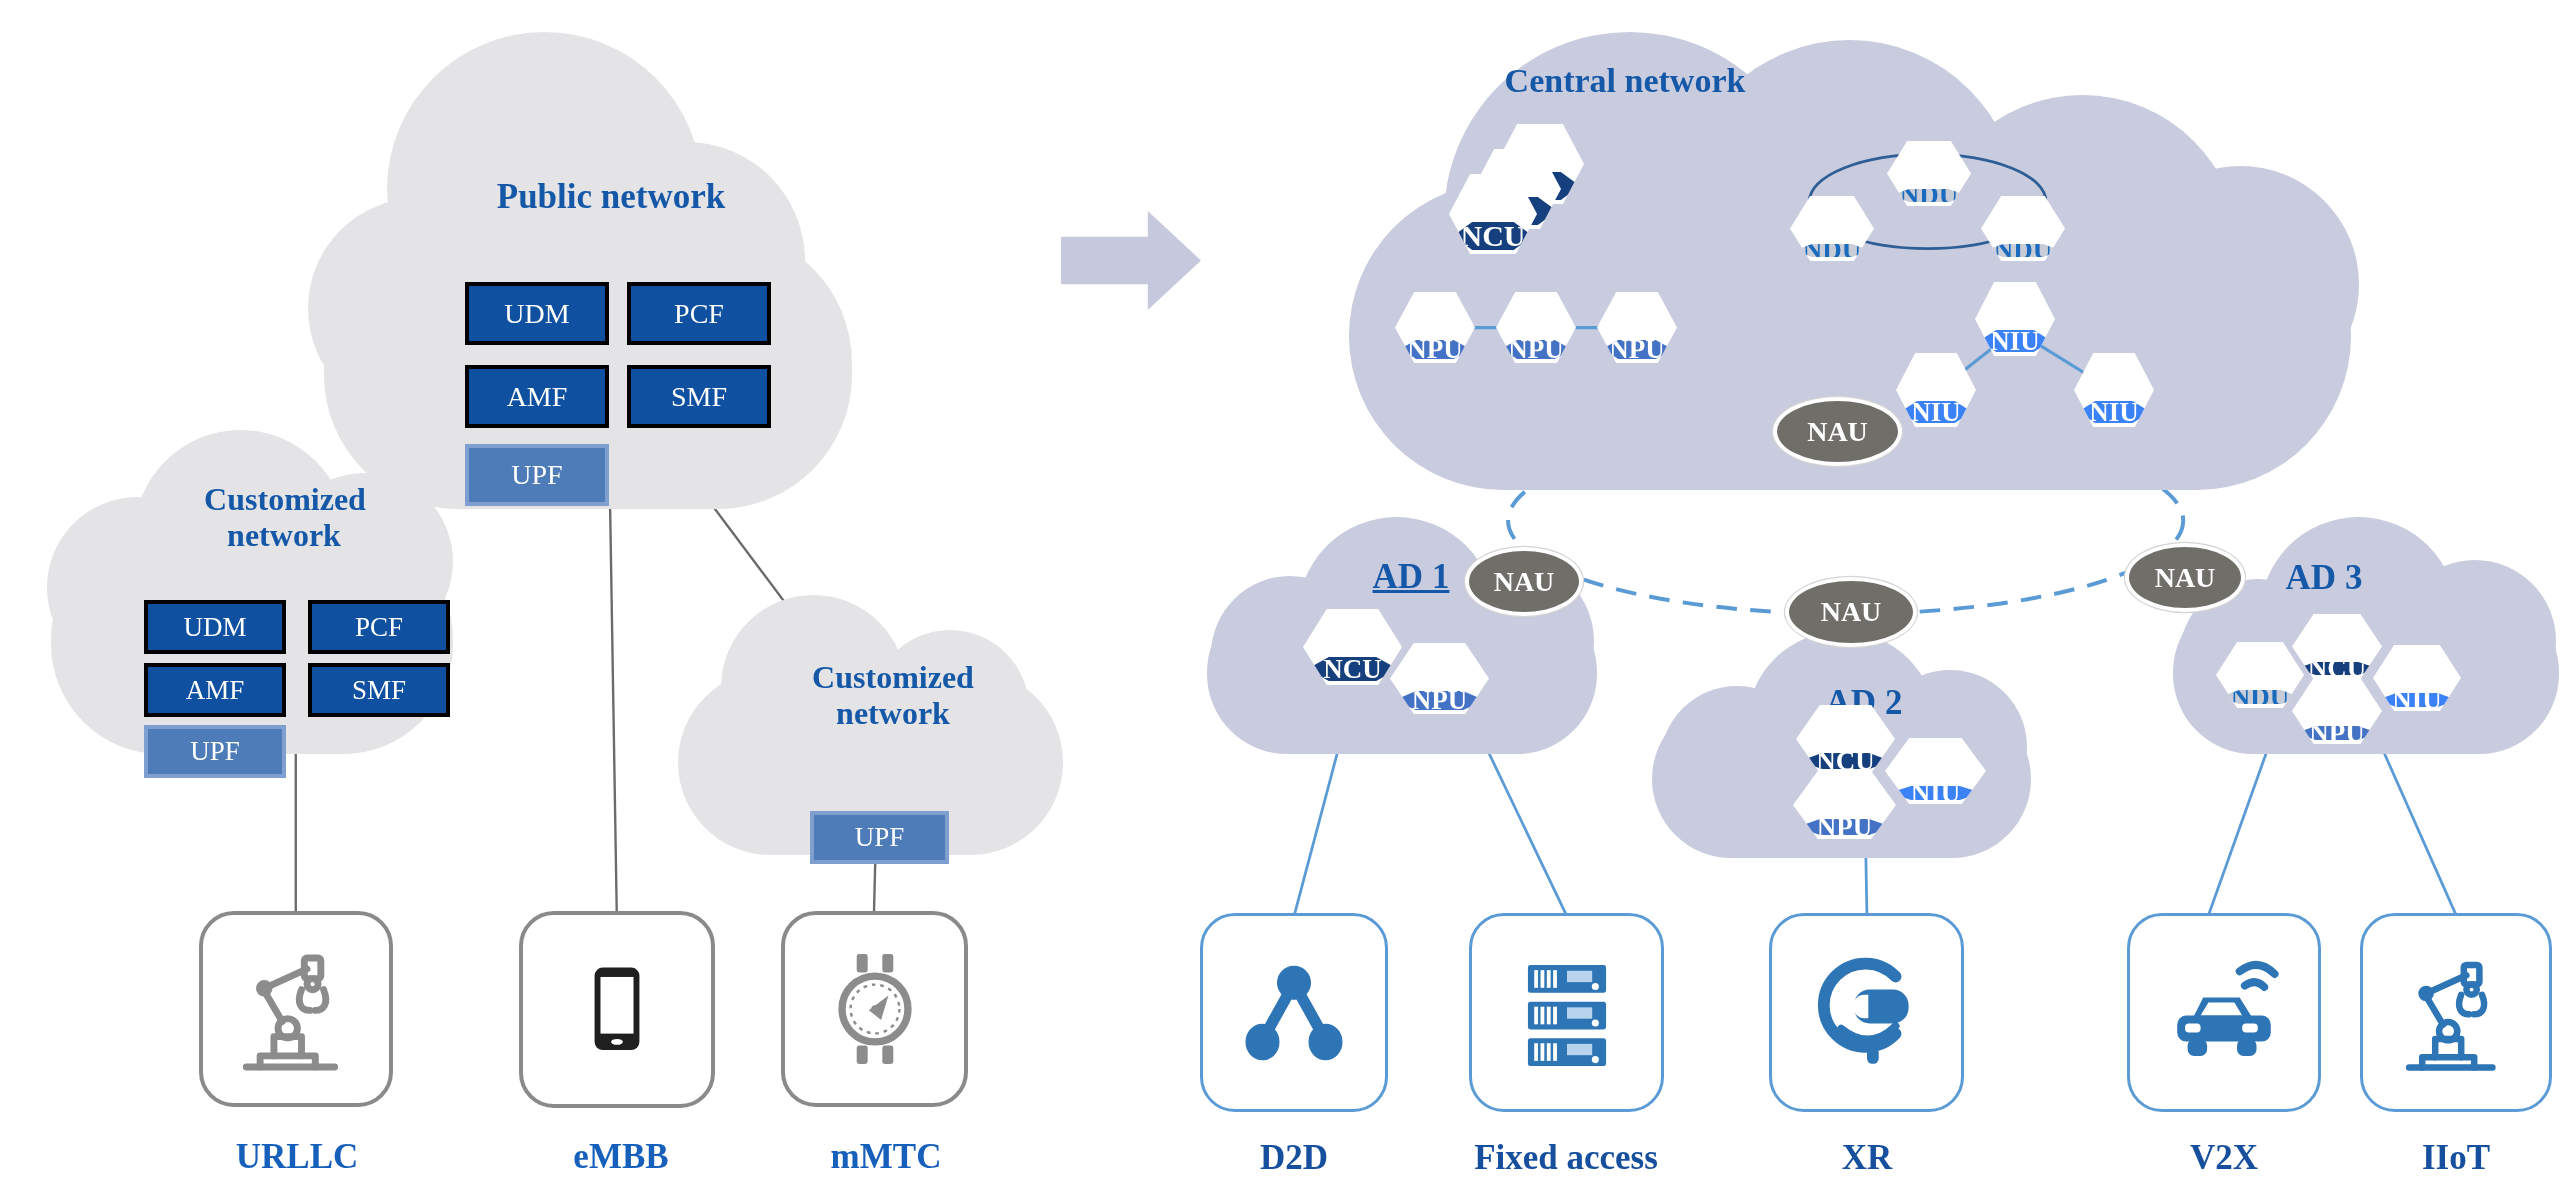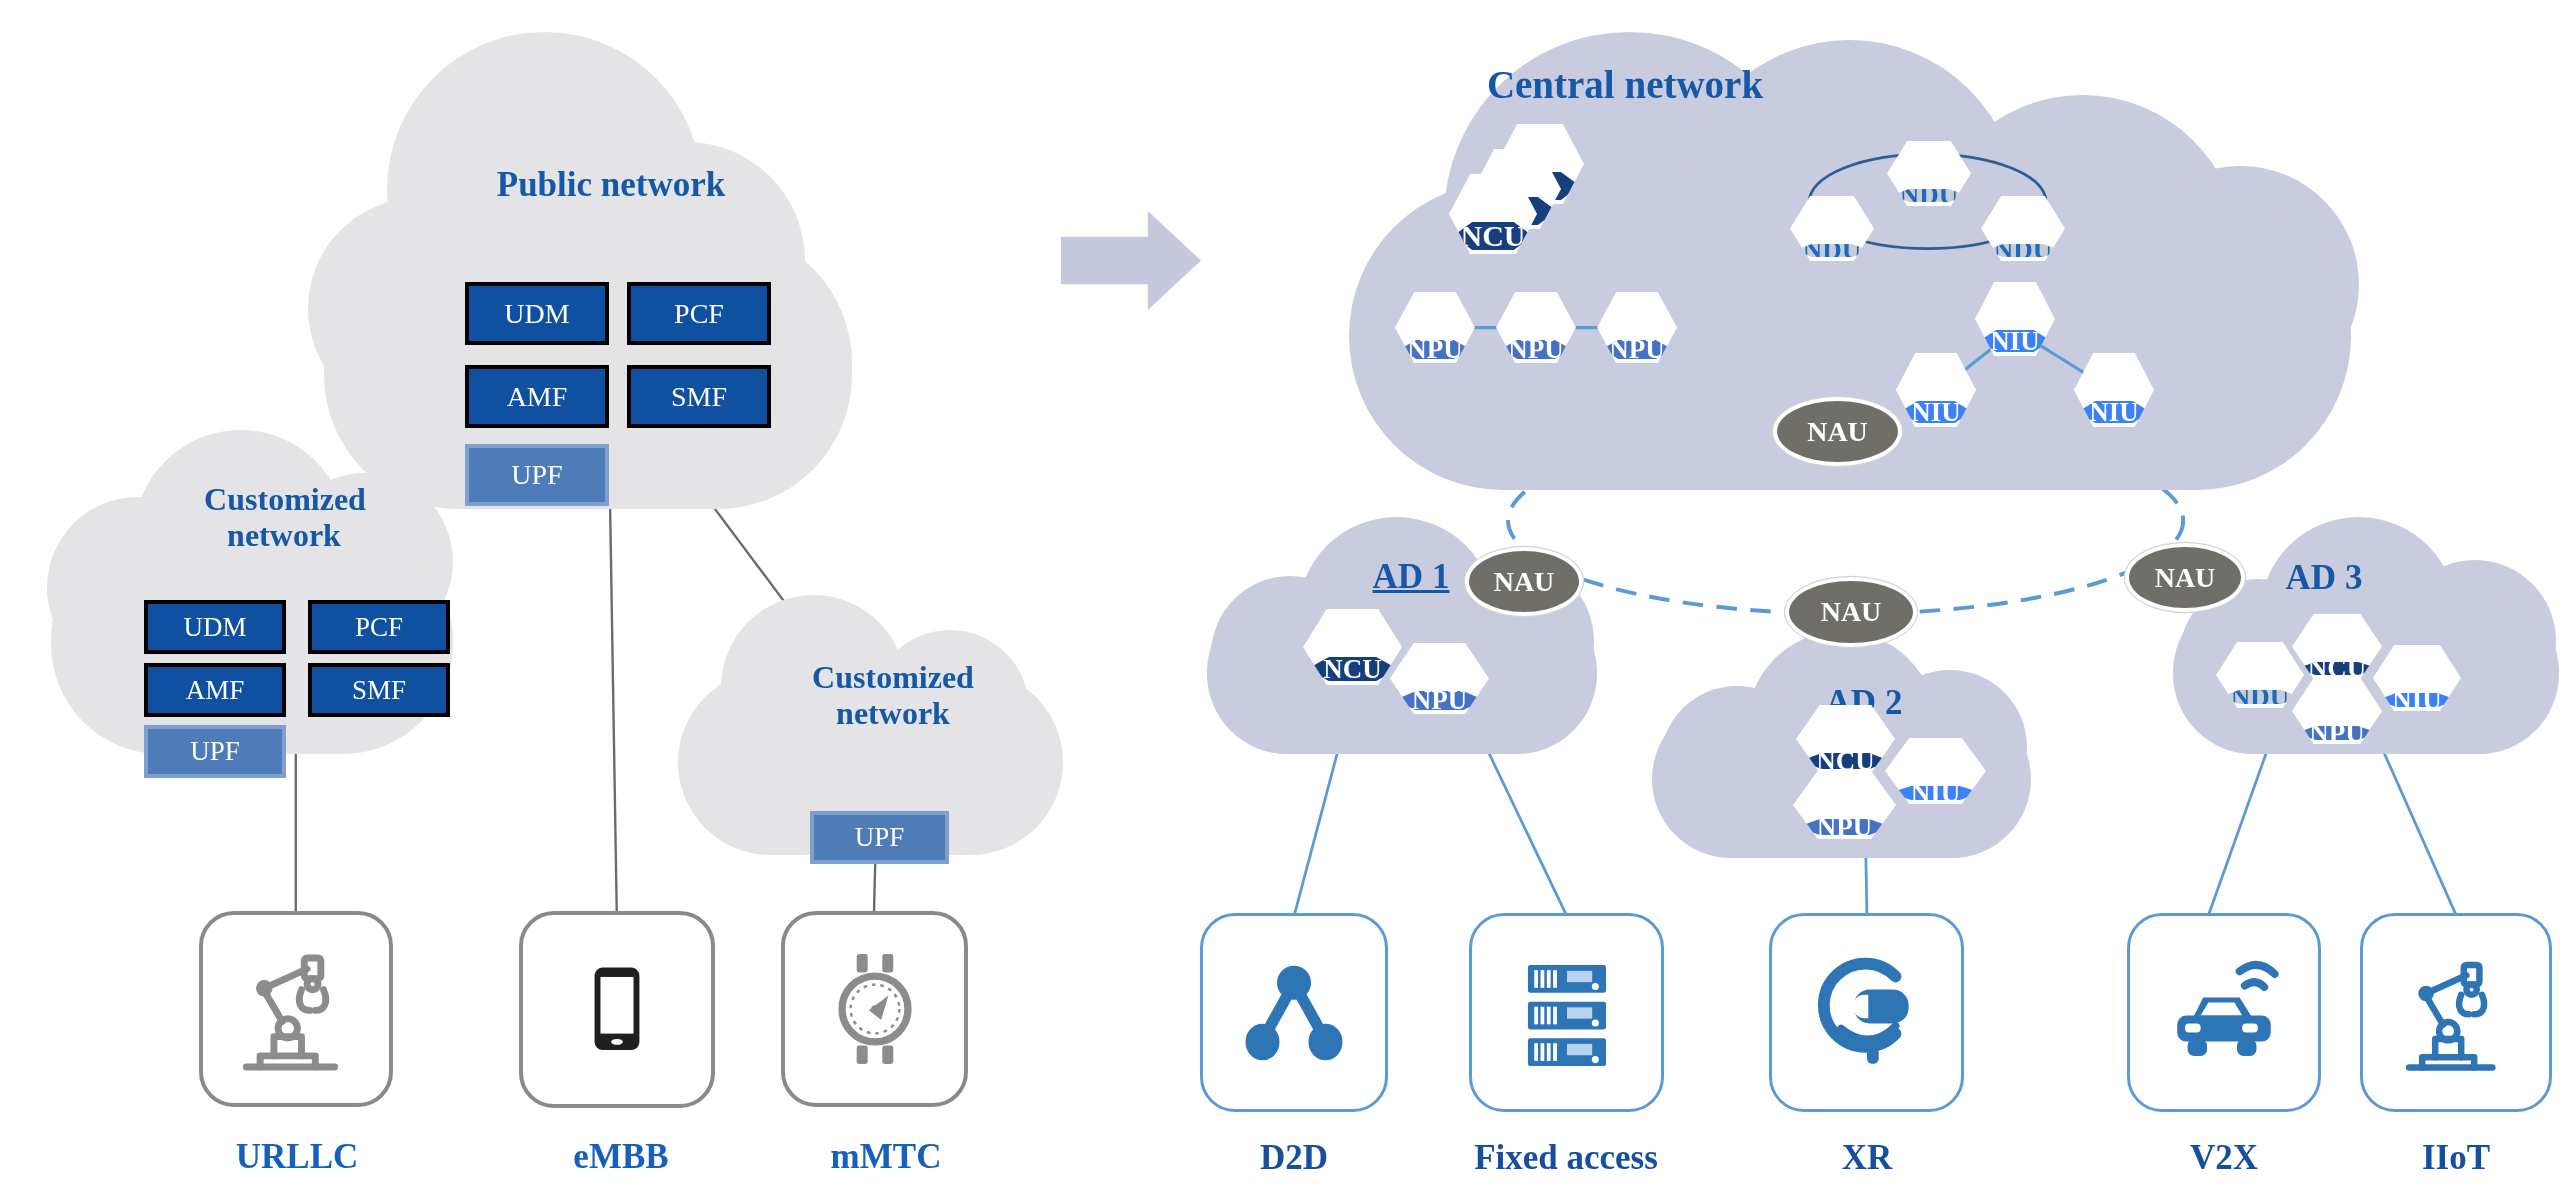--- a/index.html
+++ b/index.html
@@ -8,21 +8,21 @@
   svg.layer{position:absolute;left:0;top:0;}
   #lines-under{z-index:1;}
   .cloud{position:absolute;z-index:2;}
   .bump{position:absolute;border-radius:50%;}
   .base{position:absolute;}
   .gray .bump,.gray .base{background:#e4e4e6;}
   .lav .bump,.lav .base{background:#c9cbde;}
   #lines-mid{z-index:3;}
   .t{position:absolute;z-index:4;transform:translateX(-50%);white-space:nowrap;
      font-weight:bold;color:#1558a8;}
-  .t44{font-size:35px;} .t42{font-size:39px;} .t40{font-size:32px;line-height:1.05;margin-left:18px;}
+  .t44{font-size:35px;} .t42{font-size:34px;} .t40{font-size:32px;line-height:1.05;margin-left:18px;}
   .nfbox{position:absolute;z-index:4;box-sizing:border-box;background:#0f51a0;border:4px solid #000000;
          display:flex;align-items:center;justify-content:center;color:#fff;font-weight:normal;font-size:28px;margin-top:40px;}
   .nfbox.light{background:#4d7cb8;border-color:#7e9fd0;}
   .hex{position:absolute;z-index:4;background:#fff;
        clip-path:polygon(24% 0,76% 0,100% 50%,76% 100%,24% 100%,0 50%);}
   .hex .in{position:absolute;inset:4px;clip-path:polygon(24% 0,76% 0,100% 50%,76% 100%,24% 100%,0 50%);
        display:flex;align-items:center;justify-content:center;color:#fff;font-weight:bold;font-size:27px;margin-top:44px;}
   .in.ncu{background:#163f7e;} .in.npu{background:#4472c4;}
   .in.ndu{background:#c7ccd6;color:#1a6abe;} .in.niu{background:#3b82f6;}
   .nau{position:absolute;z-index:5;background:#706e69;border:4px solid #fff;border-radius:50%;
@@ -59,21 +59,21 @@
     </g>
     <ellipse cx="2340" cy="660" rx="428" ry="118" fill="none" stroke="#5b9bd5" stroke-width="5" stroke-dasharray="26 17"></ellipse>
   </svg>
 
   <div class="cloud gray" style="left:308px;top:32px;width:560px;height:481px;">
     <div class="bump" style="left:79px;top:0;width:315px;height:315px;"></div>
     <div class="bump" style="left:260px;top:110px;width:237px;height:237px;"></div>
     <div class="bump" style="left:0;top:166px;width:221px;height:221px;"></div>
     <div class="base" style="left:16px;top:197px;width:528px;height:280px;border-radius:134px;"></div>
   </div>
-  <div class="t t44" style="left:611px;top:165px;text-align:center;">Public network</div>
+  <div class="t t44" style="left:611px;top:177px;text-align:center;">Public network</div>
   <div class="nfbox" style="left:465px;top:242px;width:144px;height:63px;">UDM</div>
   <div class="nfbox" style="left:627px;top:242px;width:144px;height:63px;">PCF</div>
   <div class="nfbox" style="left:465px;top:325px;width:144px;height:63px;">AMF</div>
   <div class="nfbox" style="left:627px;top:325px;width:144px;height:63px;">SMF</div>
   <div class="nfbox light" style="left:465px;top:404px;width:144px;height:62px;">UPF</div>
 
   <div class="cloud gray" style="left:47px;top:430px;width:410px;height:325px;">
     <div class="bump" style="left:87px;top:0;width:213px;height:213px;"></div>
     <div class="bump" style="left:229px;top:43px;width:177px;height:177px;"></div>
     <div class="bump" style="left:0;top:67px;width:181px;height:181px;"></div>

